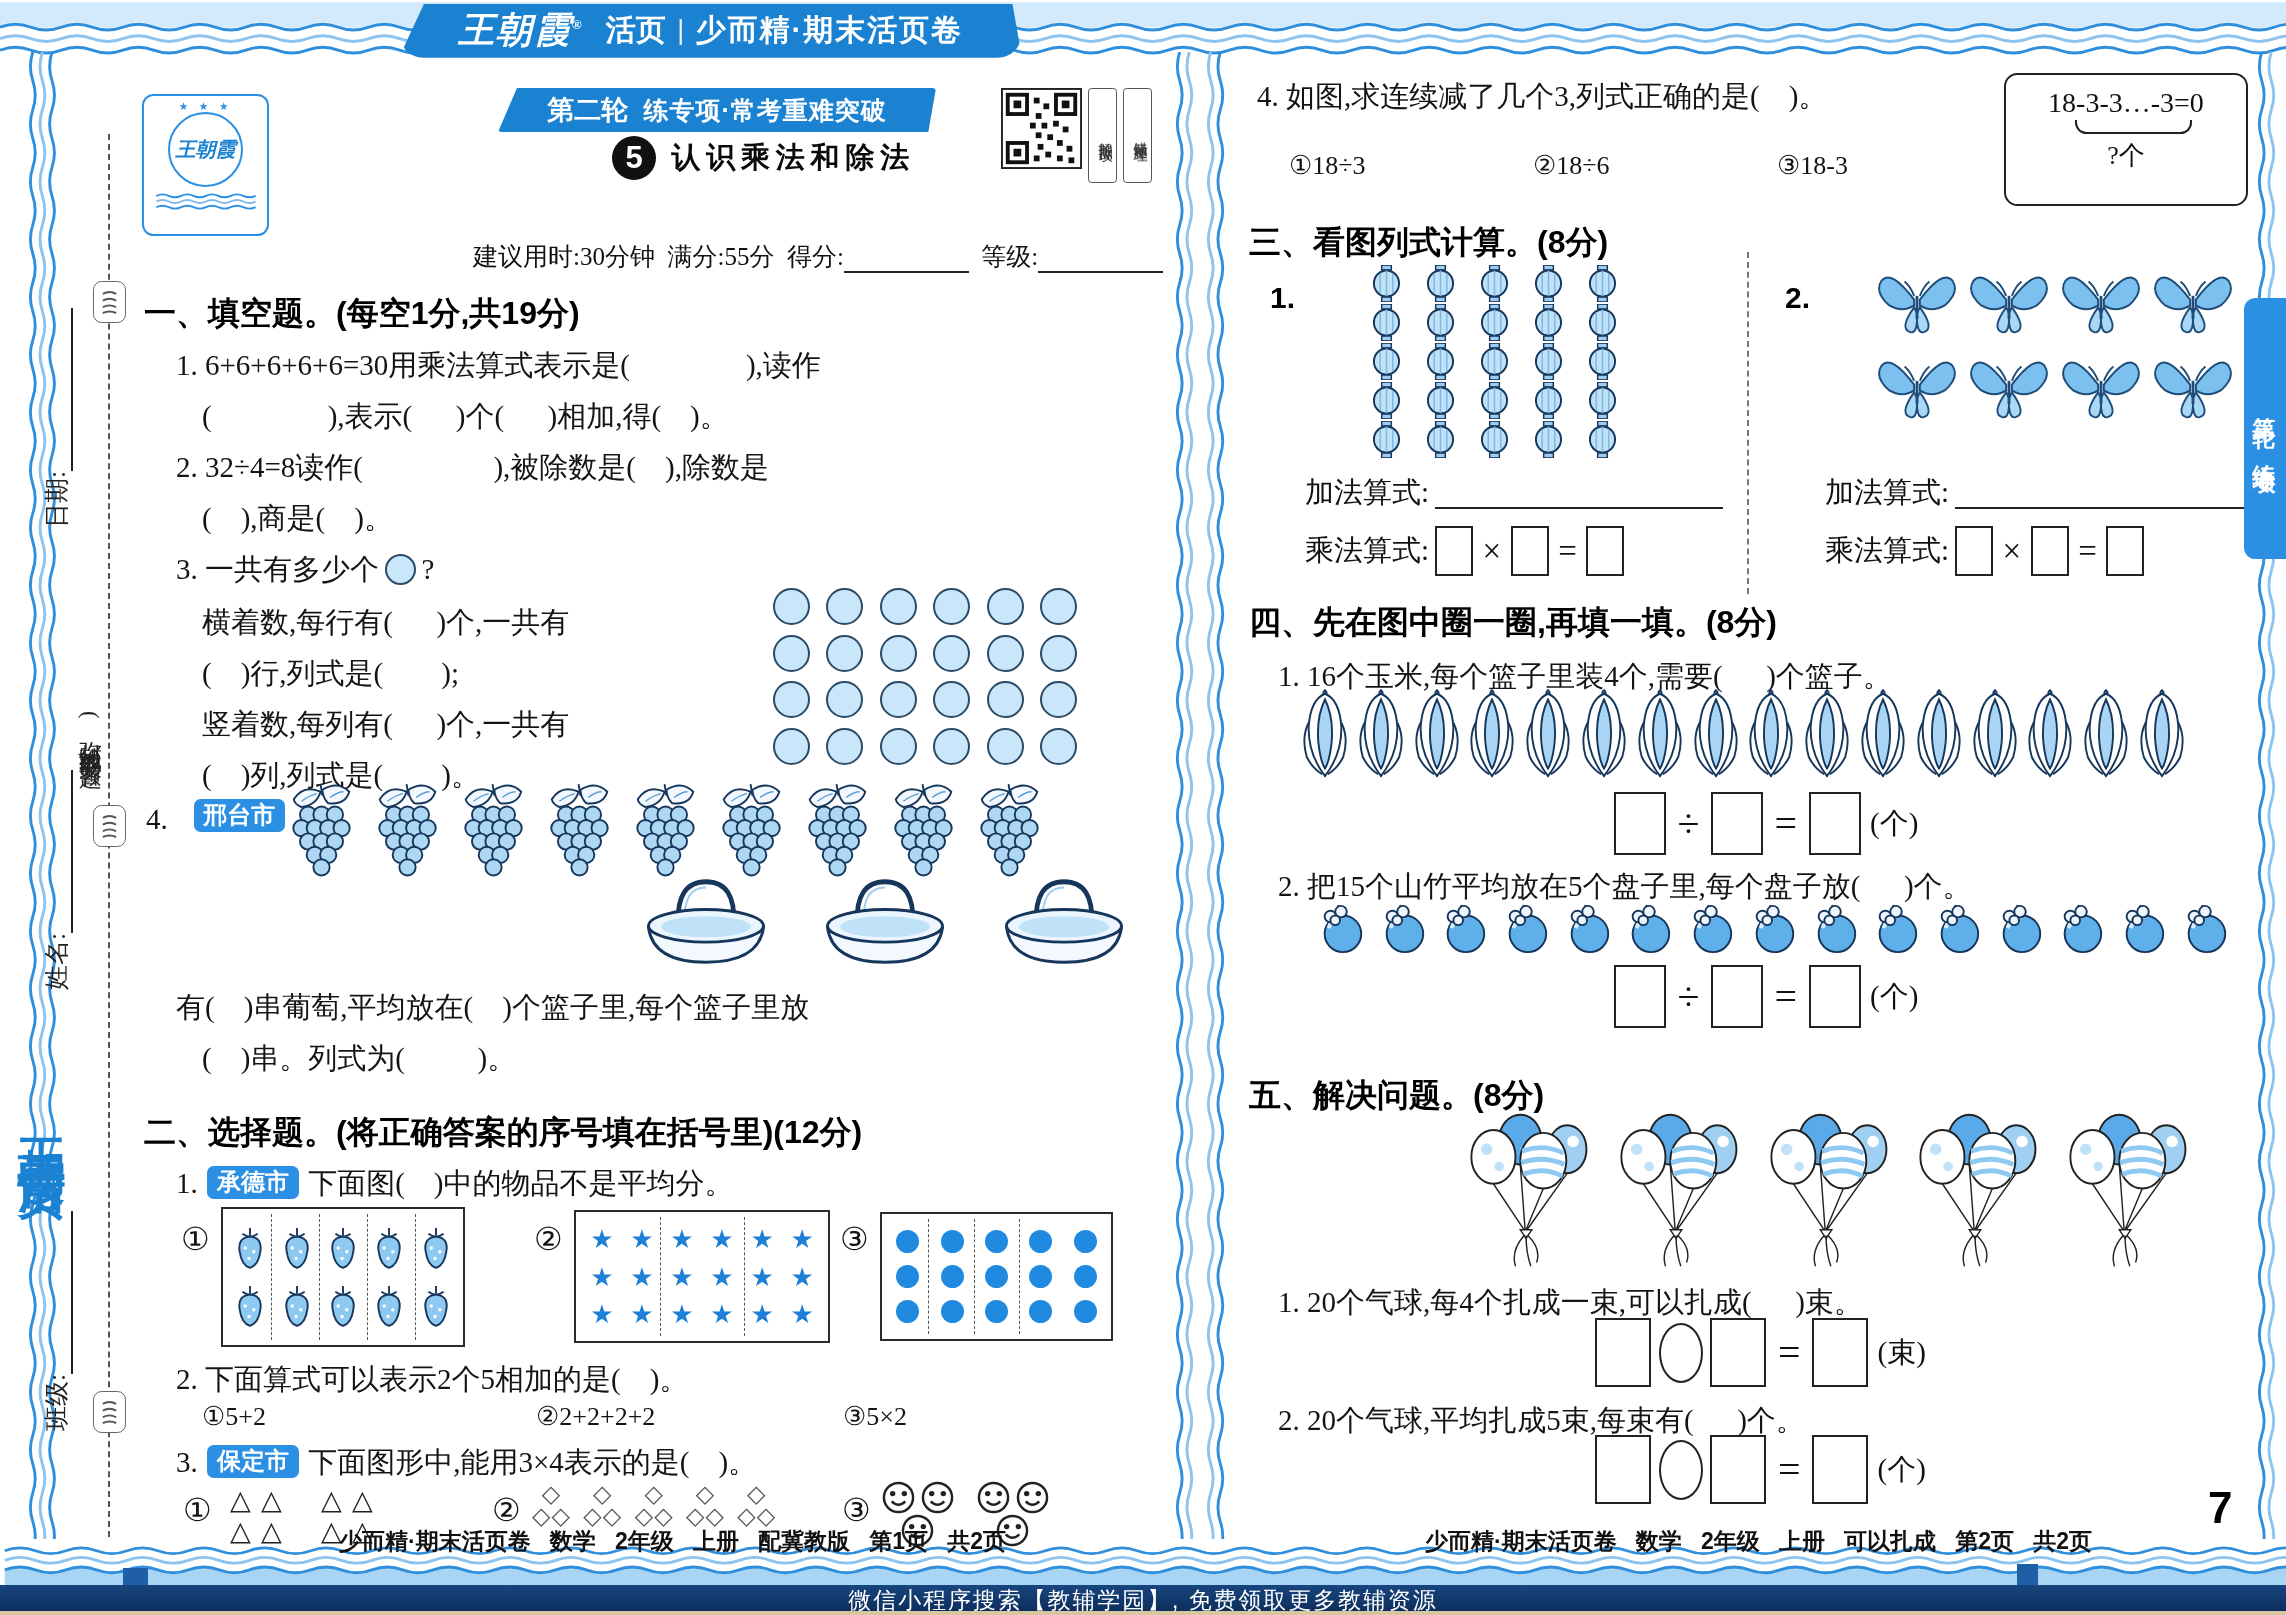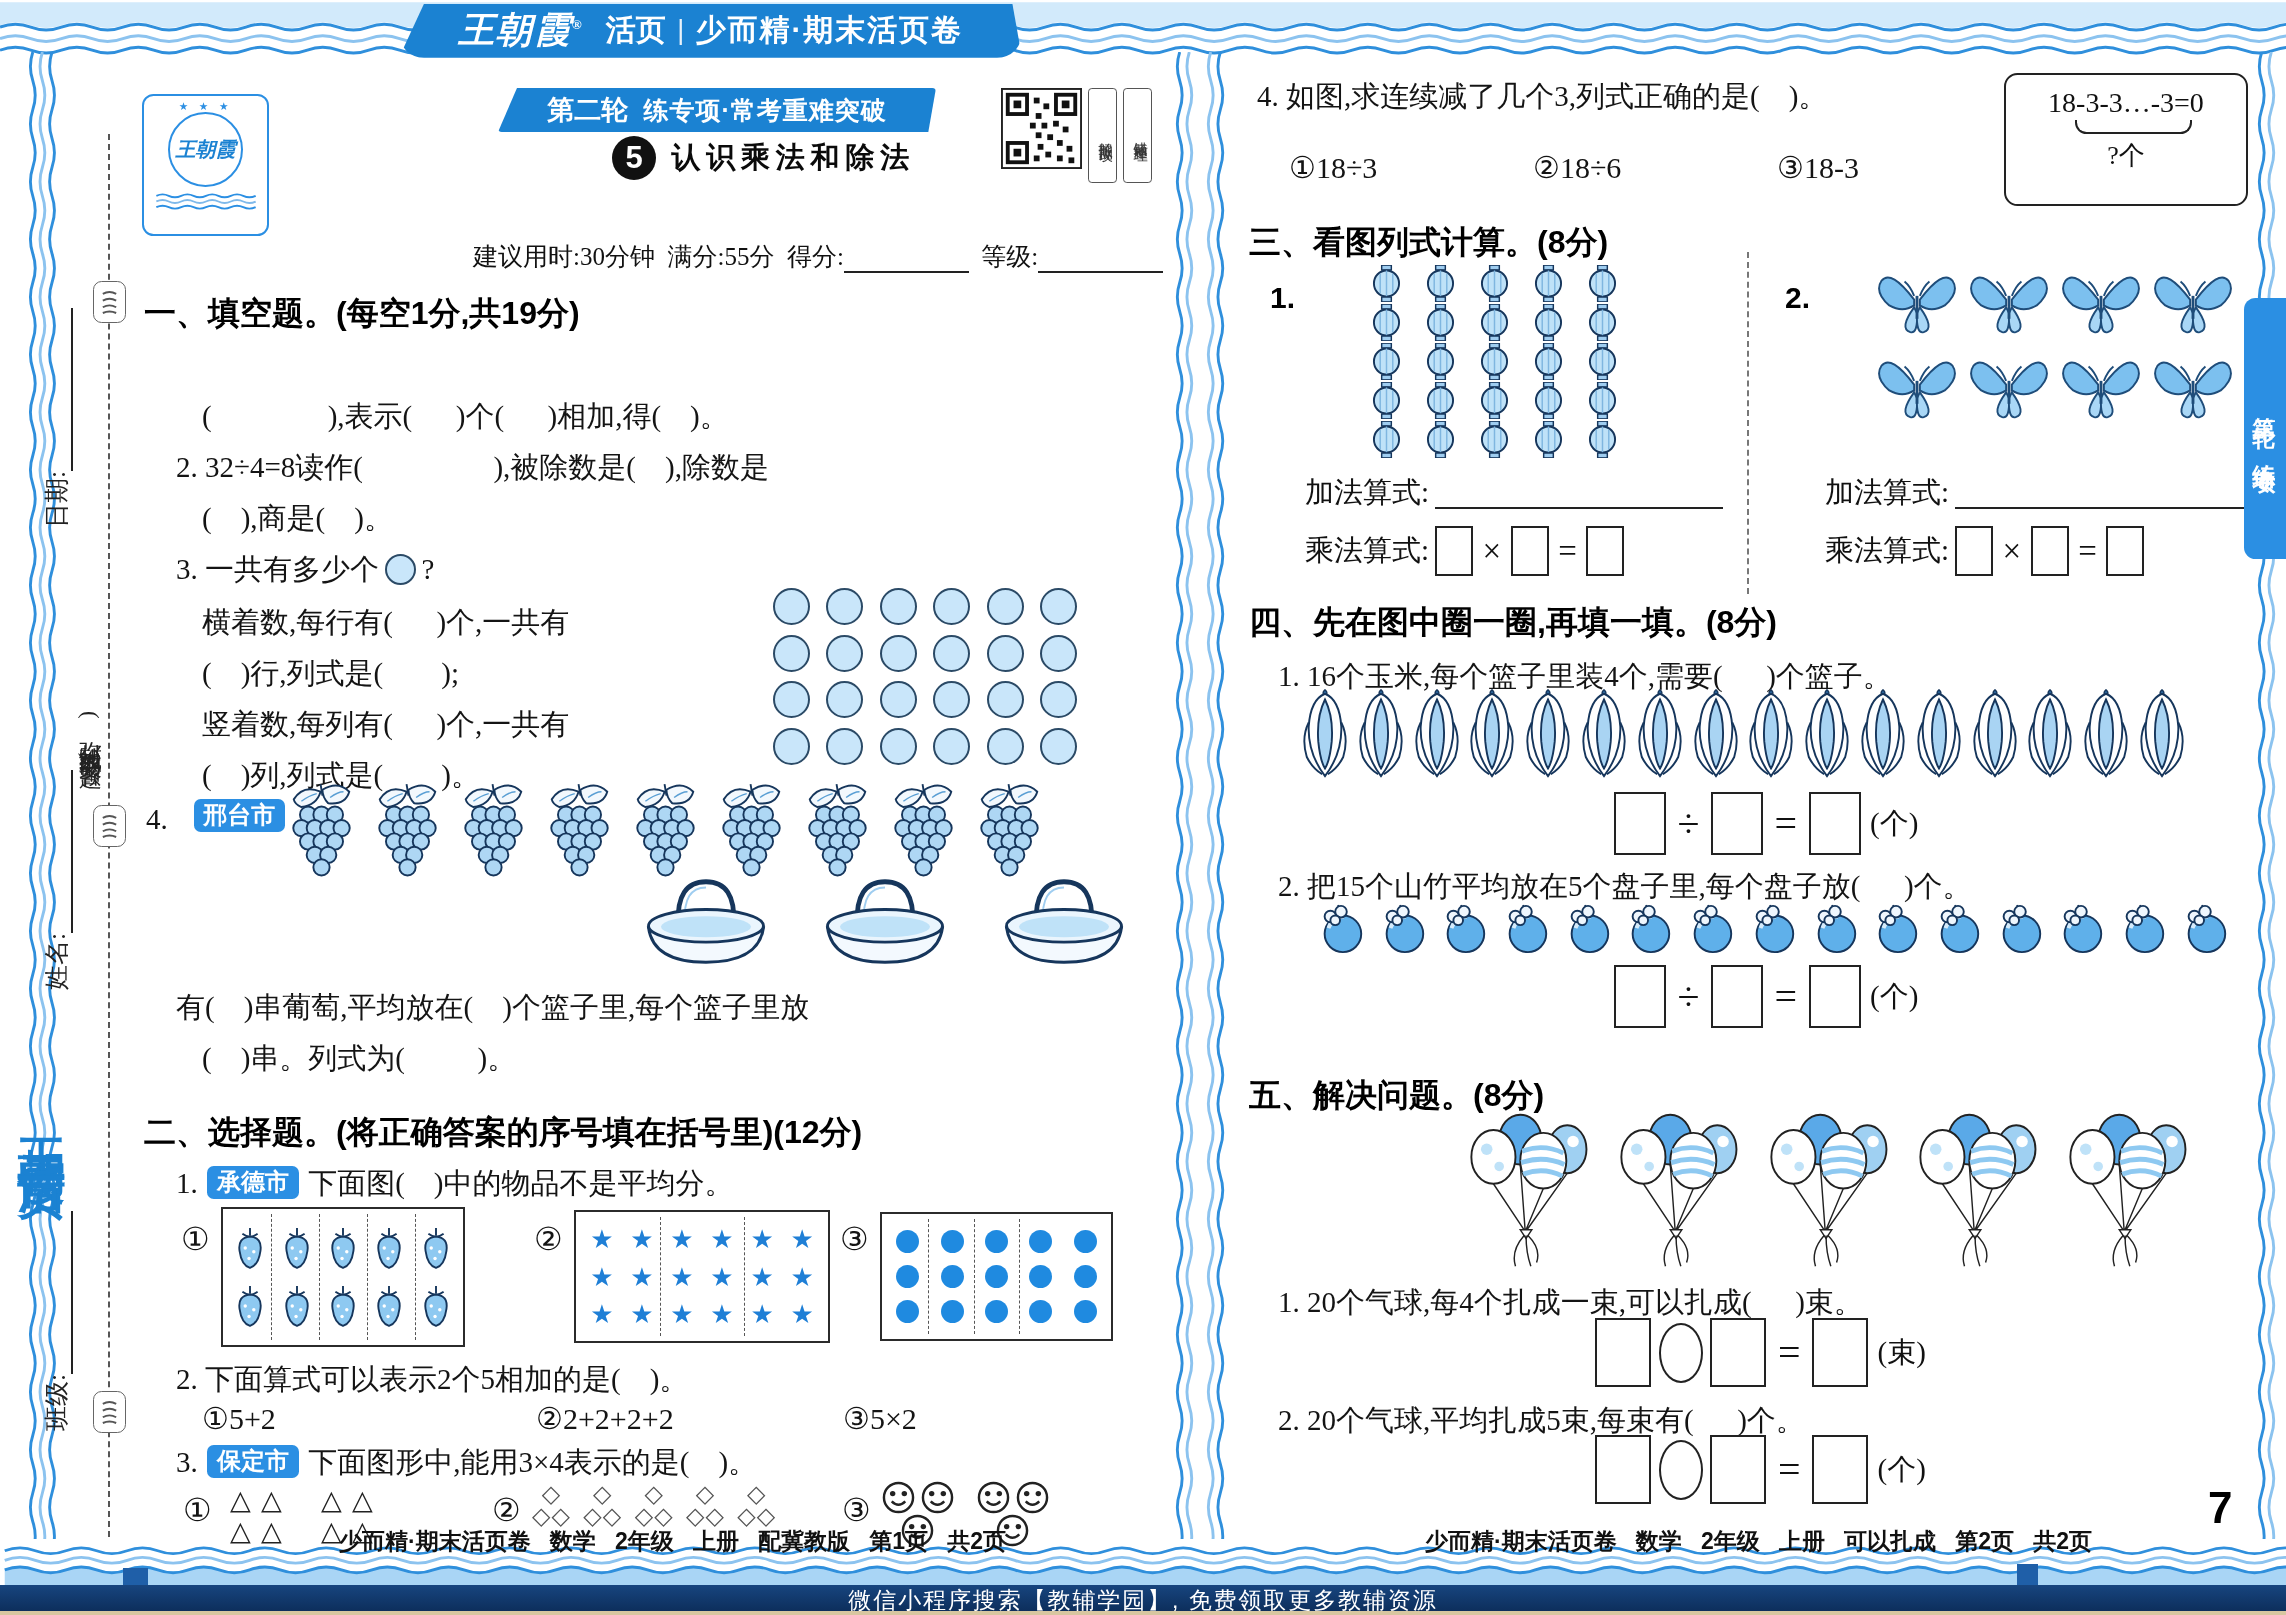--- a/index.html
+++ b/index.html
@@ -3,21 +3,21 @@
 <meta charset="utf-8">
 <style>
   html,body{margin:0;padding:0;background:#e8e8e8;}
   .canvas{position:relative;width:2286px;height:1616px;background:#ffffff;overflow:hidden;
           font-family:"Liberation Sans","DejaVu Sans",sans-serif;}
   .abs{position:absolute;}
   
   .t{white-space:pre;}
   .line{position:absolute;font-family:"Liberation Serif","DejaVu Serif",serif;font-size:29px;color:#141414;white-space:pre;}
   .hd{position:absolute;font-weight:bold;font-size:32px;color:#000;white-space:pre;font-family:"Liberation Sans","DejaVu Sans",sans-serif;}
-  .opt{position:absolute;font-family:"Liberation Serif","DejaVu Serif",serif;font-size:30px;color:#141414;white-space:pre;}
+  .opt{position:absolute;font-family:"Liberation Serif","DejaVu Serif",serif;font-size:26px;color:#141414;white-space:pre;}
   .optlbl{position:absolute;font-family:"Liberation Serif","DejaVu Serif",serif;font-size:32px;color:#141414;}
   .badge{display:inline-block;background:#2b8fe3;color:#fff;font-size:24px;font-weight:bold;
          padding:1.9px 9.6px;border-radius:6.7px;margin:0 9.6px;line-height:1.2;vertical-align:2.9px;}
   .uline{display:inline-block;border-bottom:2.4px solid #222;height:29px;}
   
   .banner{position:absolute;left:399px;top:3.8px;width:623px;height:54px;background:#1b82d2;
           border-radius:3.8px 3.8px 25px 25px;clip-path:polygon(25px 0,calc(100% - 9.6px) 0,100% 100%,0 100%);
           display:flex;align-items:center;justify-content:center;color:#fff;}
   .banner .brand{font-size:36px;font-weight:bold;font-style:italic;font-family:"Liberation Serif",serif;letter-spacing:1.9px;}
   .banner .reg{font-size:13.4px;vertical-align:13.4px;}
@@ -235,20 +235,21 @@
   <div class="vlabel" style="left:-98px;top:819px">
     <span>姓名:</span><span class="uline" style="width:163px"></span>
   </div>
   <div class="vlabel" style="left:-98px;top:1260px">
     <span>班级:</span><span class="uline" style="width:163px"></span>
   </div>
   <div class="vnote">(弥封线内不要答题)</div>
   <div class="vbrand">王朝霞活页</div>
 
   <div class="hd" style="left:144px;top:292px">一、填空题。(每空1分,共19分)</div>
+  <div class="line" style="left:176px;top:346px">1. 6+6+6+6+6=30用乘法算式表示是(                ),读作</div>
   <div class="line" style="left:202px;top:397px">(                ),表示(      )个(      )相加,得(    )。</div>
   <div class="line" style="left:176px;top:448px">2. 32÷4=8读作(                  ),被除数是(    ),除数是</div>
   <div class="line" style="left:202px;top:499px">(    ),商是(    )。</div>
   <div class="line" style="left:176px;top:550px"><span class="t">3. 一共有多少个</span><span class="inline-circle"></span><span class="t">?</span></div>
   <div class="line" style="left:202px;top:603px">横着数,每行有(      )个,一共有</div>
   <div class="line" style="left:202px;top:654px">(    )行,列式是(        );</div>
   <div class="line" style="left:202px;top:705px">竖着数,每列有(      )个,一共有</div>
   <div class="line" style="left:202px;top:756px">(    )列,列式是(        )。</div>
 
   <div class="circle-grid" style="left:769px;top:588px">

